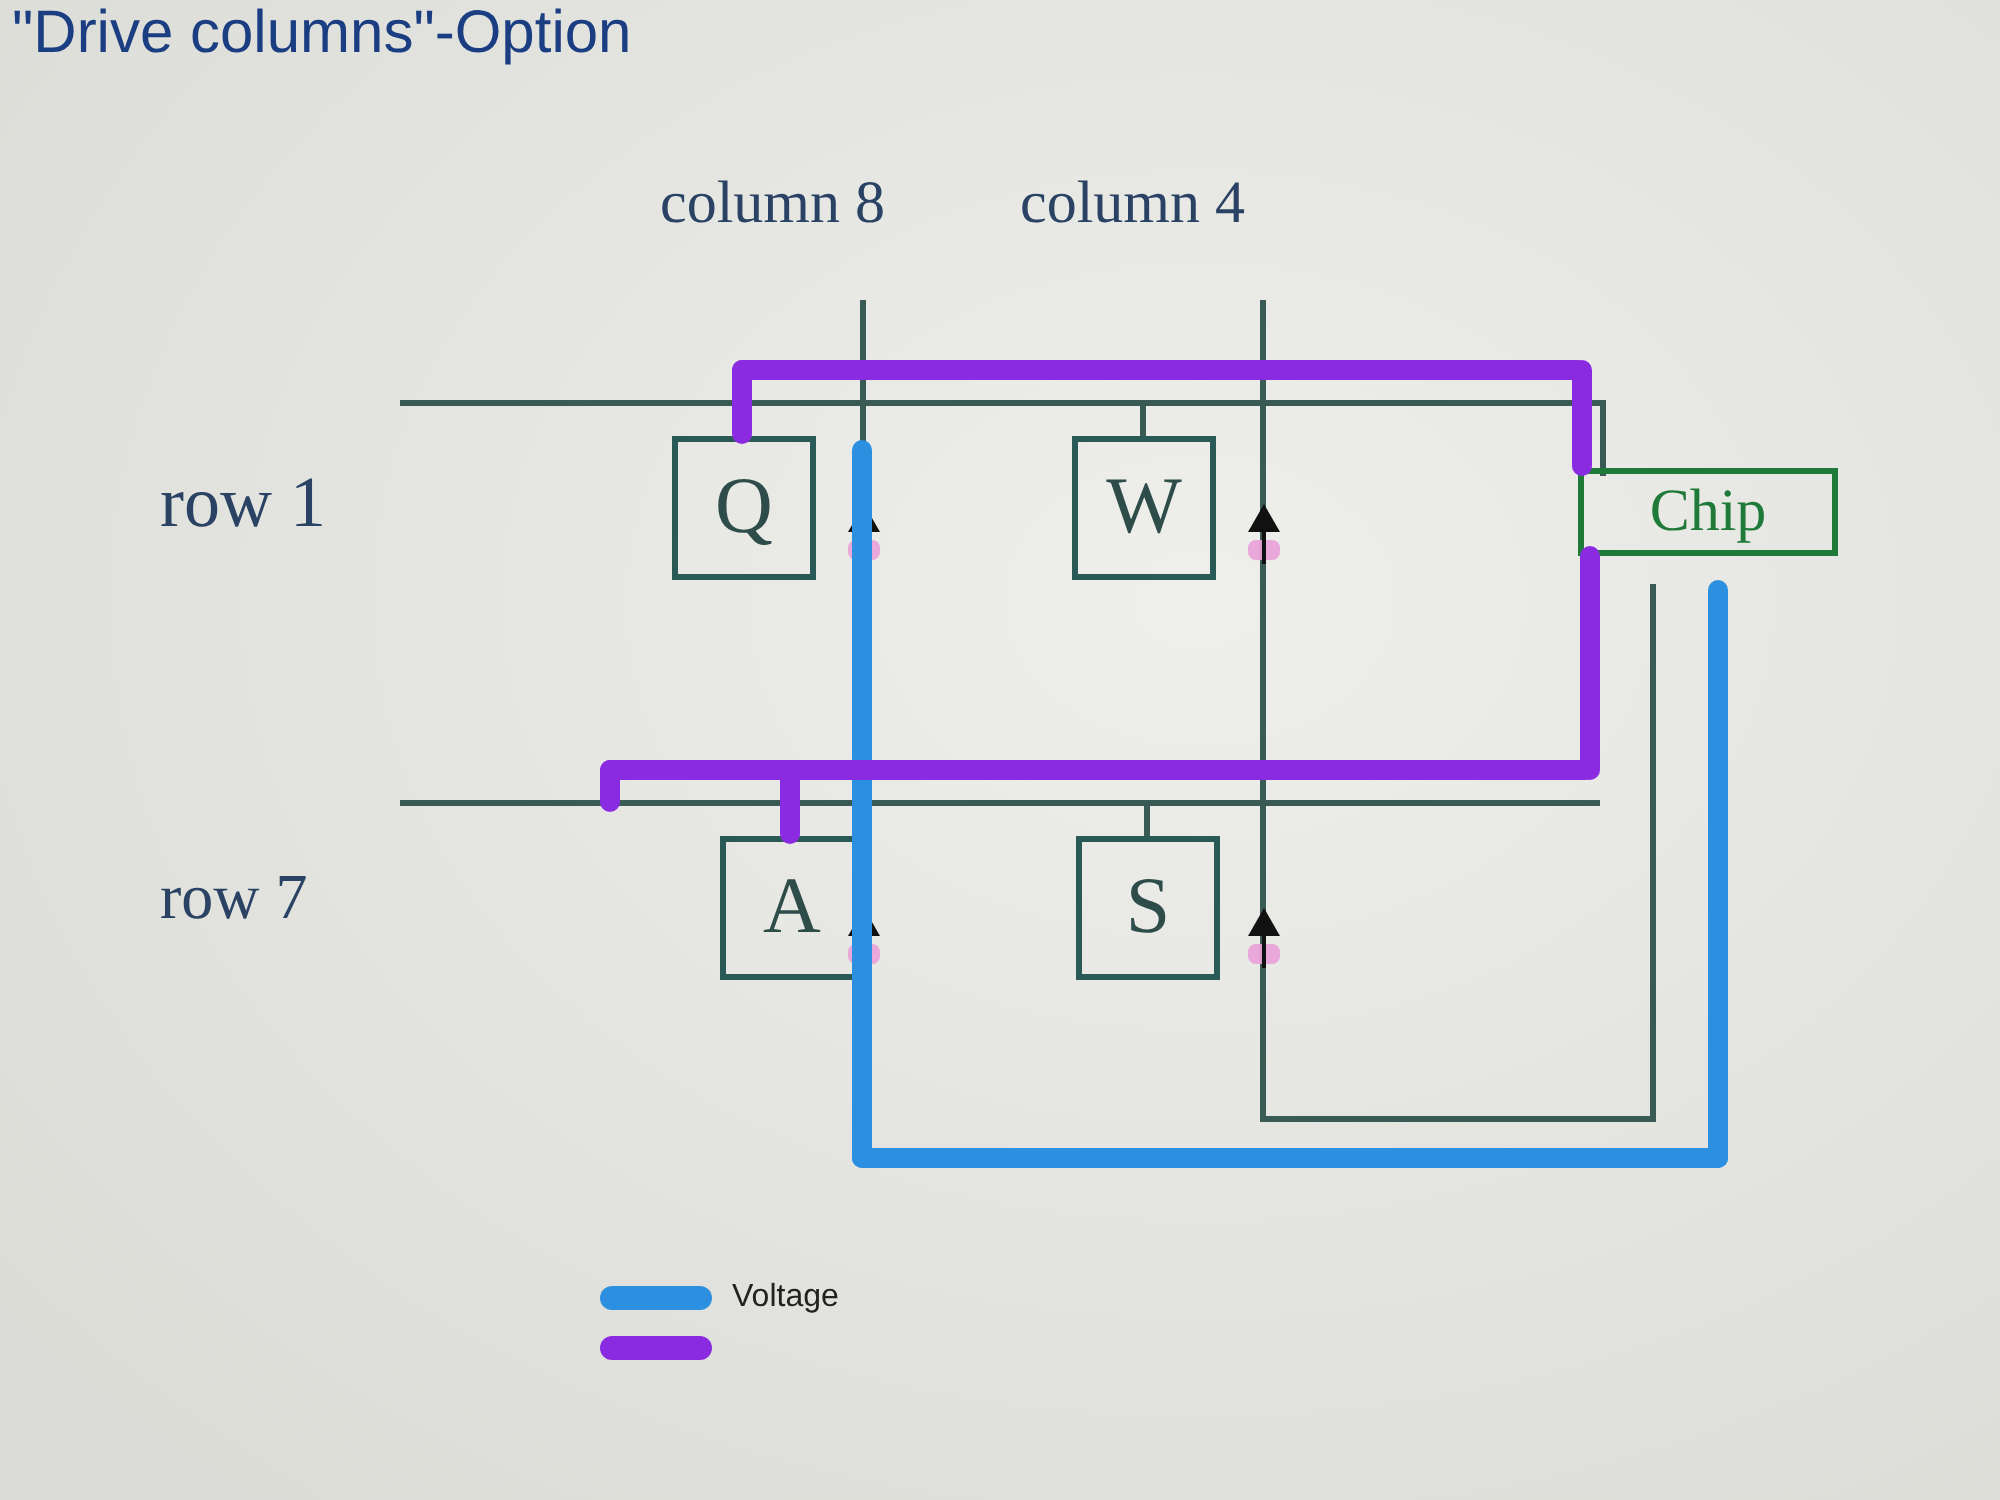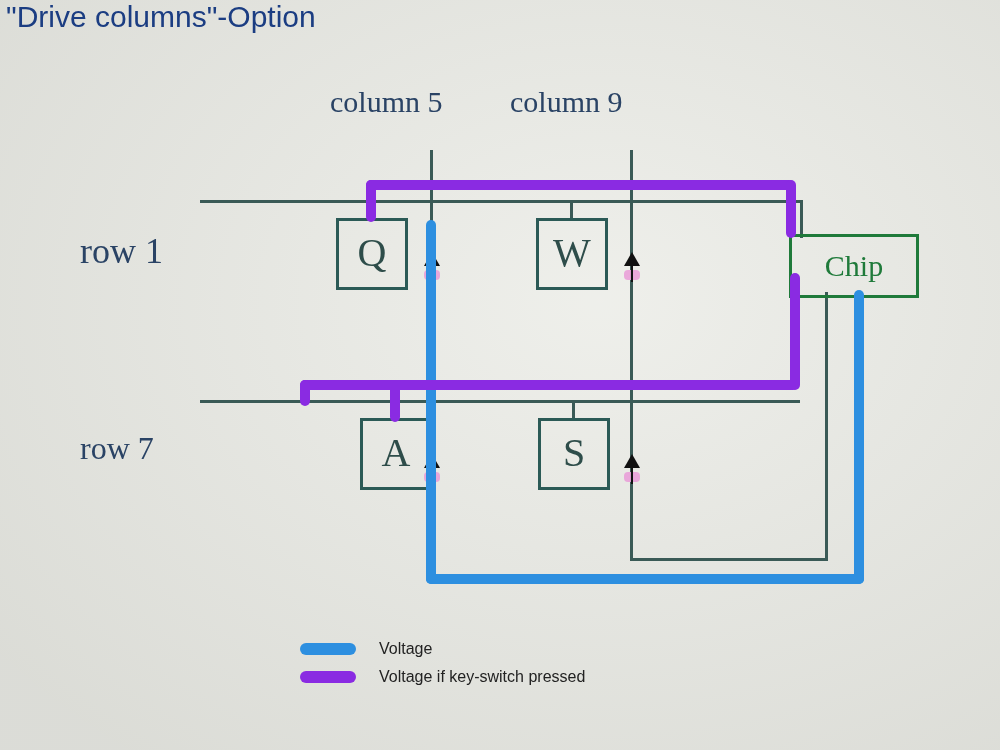--- a/index.html
+++ b/index.html
@@ -61,21 +61,21 @@
   .key-W { left: 536px; top: 218px; }
   .key-A { left: 360px; top: 418px; }
   .key-S { left: 538px; top: 418px; }
 
   
   .chip {
     position: absolute;
     left: 789px;
     top: 234px;
     width: 130px;
-    height: 64px;
+    height: 44px;
     border: 3px solid #1f7a3a;
     box-sizing: border-box;
     display: flex;
     align-items: center;
     justify-content: center;
     font-size: 30px;
   }
 
   
   .wire {
@@ -118,21 +118,21 @@
   .legend {
     position: absolute;
     left: 300px;
     top: 640px;
     font-size: 16px;
     color: #222;
   }
   .legend-row {
     display: flex;
     align-items: center;
-    gap: 23px;
+    gap: 10px;
     margin-bottom: 10px;
   }
   .swatch {
     width: 56px; height: 12px; border-radius: 6px;
   }
 
   
   .vignette {
     position:absolute; inset:0;
     background: radial-gradient(ellipse at 60% 40%, rgba(255,255,255,0.25), rgba(0,0,0,0.06) 90%);
@@ -140,22 +140,22 @@
   }
 </style>
 </head>
 <body>
 
 <div class="stage">
   <div class="vignette"></div>
 
   <div class="title abs">"Drive columns"-Option</div>
 
-  <div class="hand hand-blue abs lbl-col1">column 5</div>
-  <div class="hand hand-blue abs lbl-col2">column 9</div>
+  <div class="hand hand-blue abs lbl-col1">column 8</div>
+  <div class="hand hand-blue abs lbl-col2">column 4</div>
   <div class="hand hand-blue abs lbl-row1">row 1</div>
   <div class="hand hand-blue abs lbl-row2">row 7</div>
 
   <div class="wire wire-h" style="left:200px; top:200px; width:600px;"></div>
 
   <div class="wire wire-h" style="left:200px; top:400px; width:600px;"></div>
 
   <div class="wire wire-v" style="left:430px; top:150px; height:430px;"></div>
 
   <div class="wire wire-v" style="left:630px; top:150px; height:410px;"></div>
@@ -214,16 +214,15 @@
 
   <div class="abs purple thick-v" style="left:300px; top:380px; height:26px;"></div>
 
   <div class="legend">
     <div class="legend-row">
       <div class="swatch" style="background:#2d8fe0"></div>
       <div>Voltage</div>
     </div>
     <div class="legend-row">
       <div class="swatch" style="background:#8a2be2"></div>
-      <div>Voltage if key-switch pressed</div>
     </div>
   </div>
 </div>
 
 </body></html>

